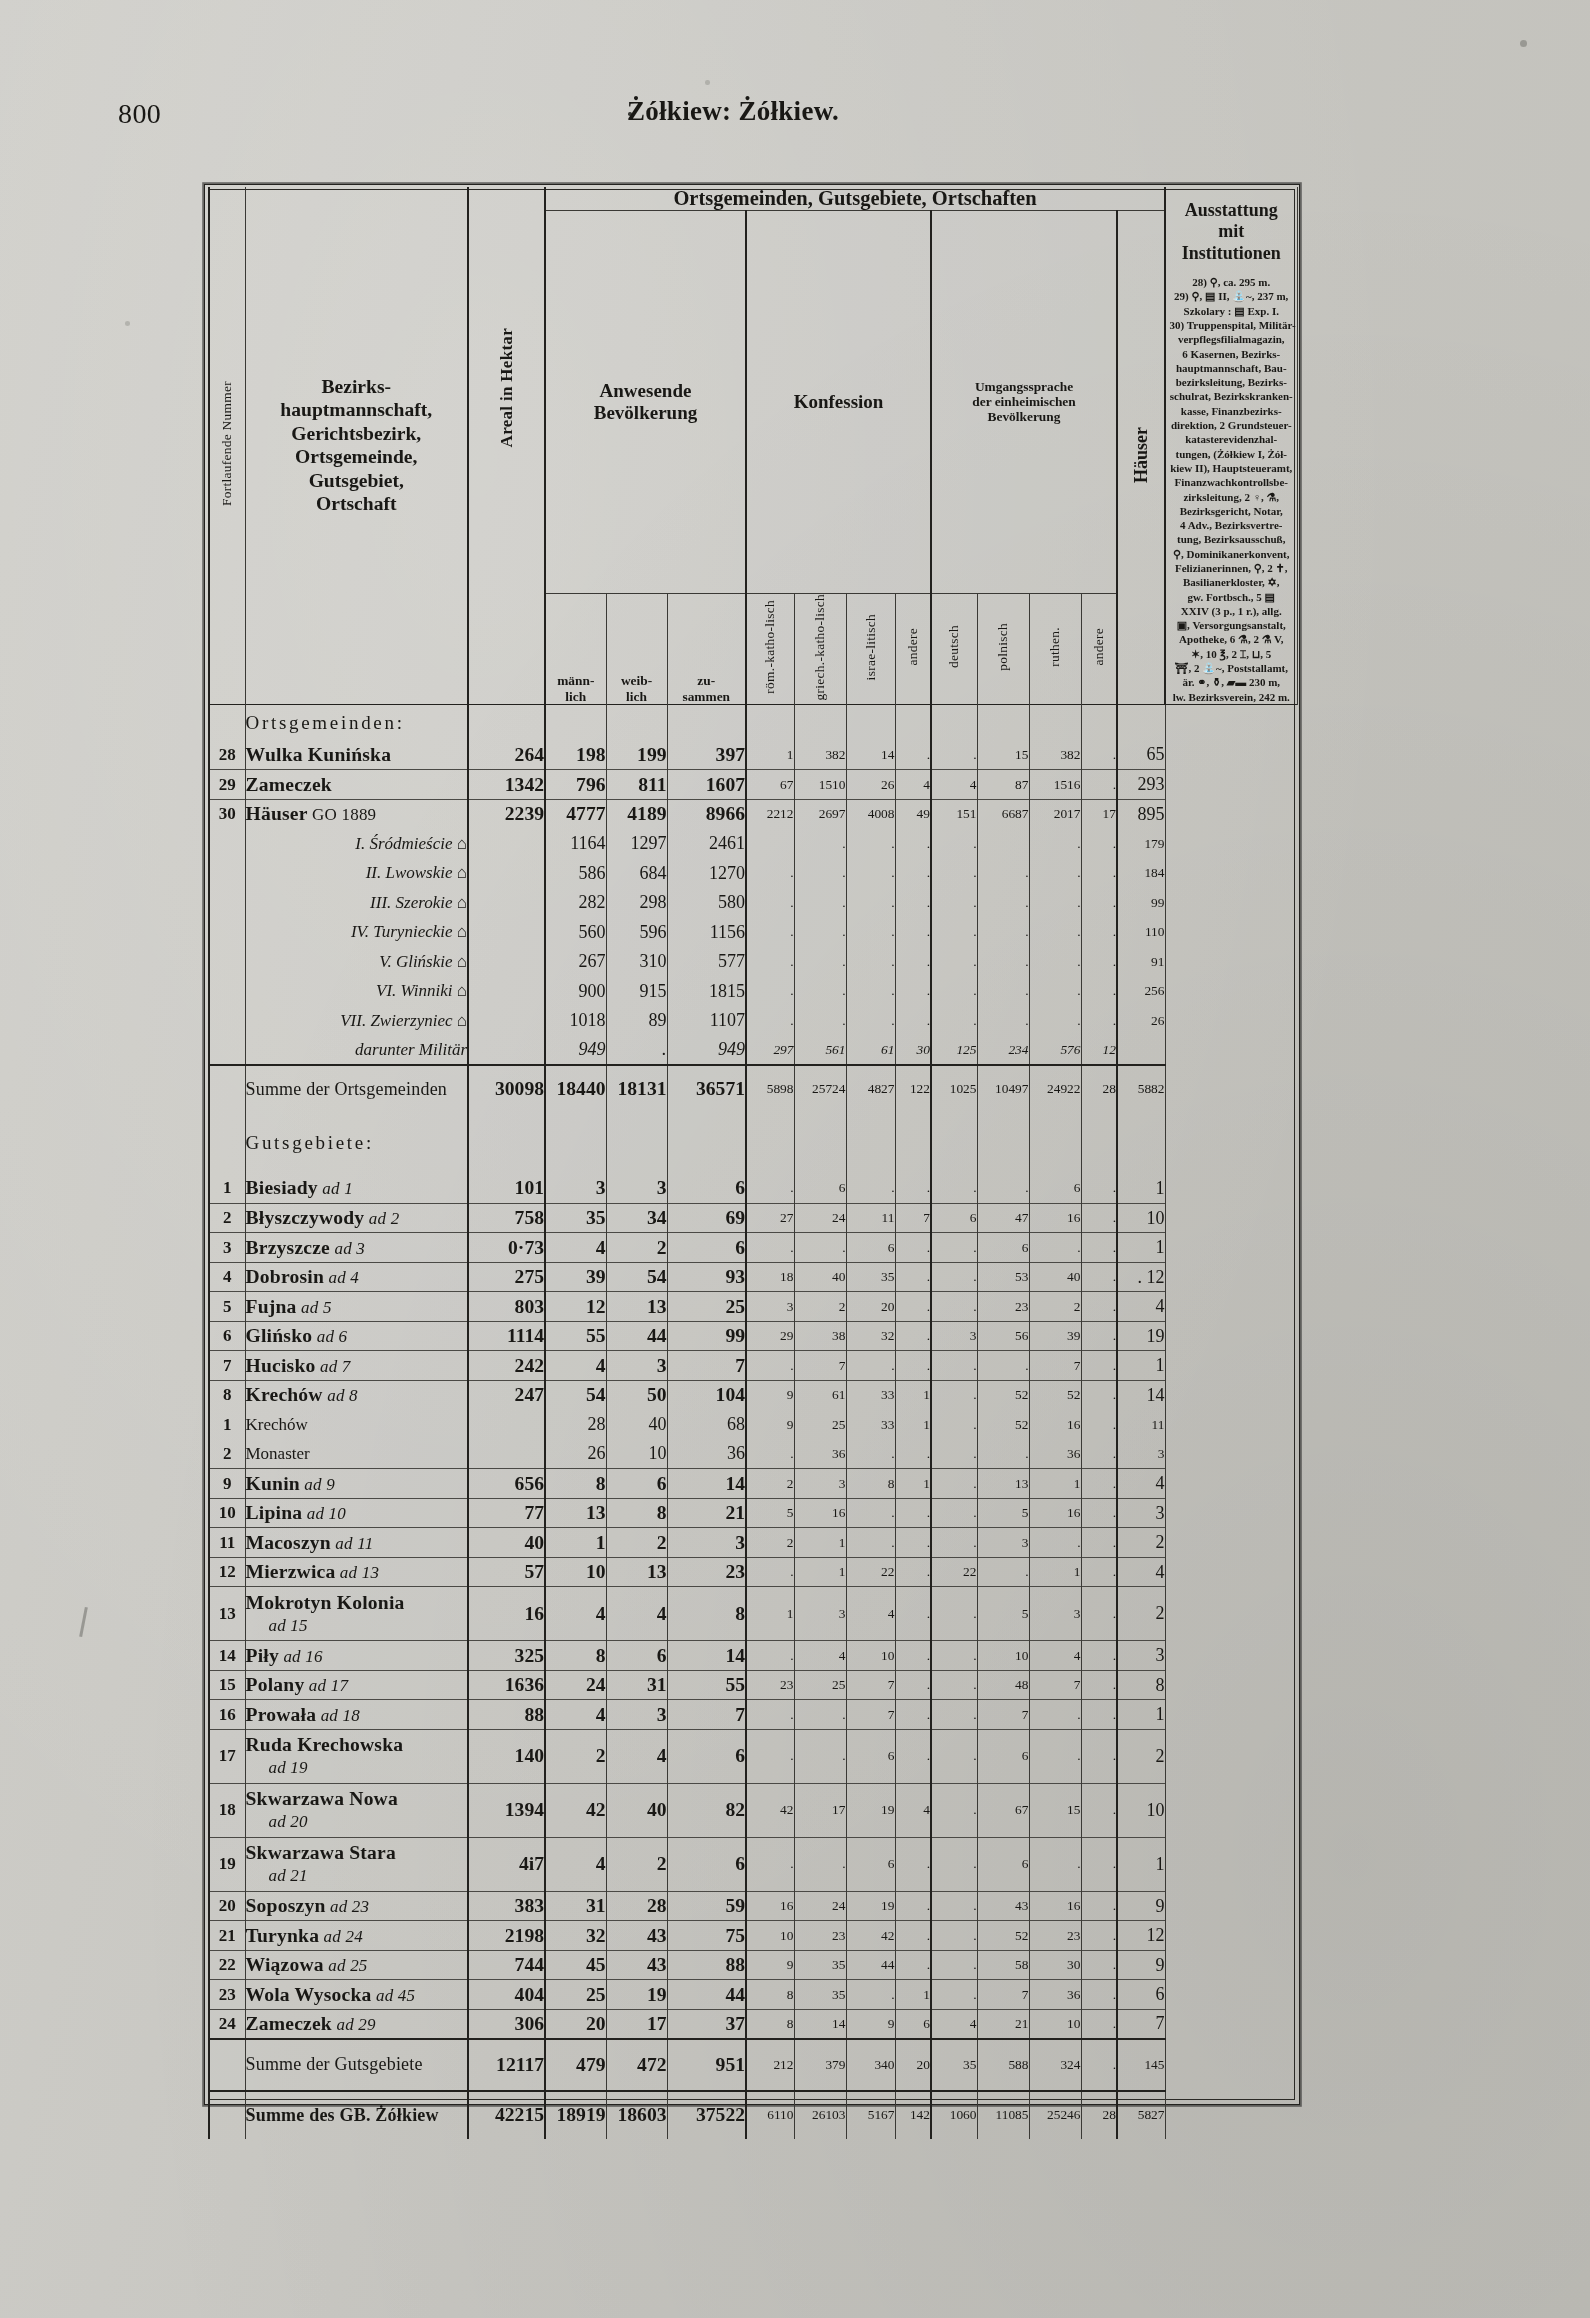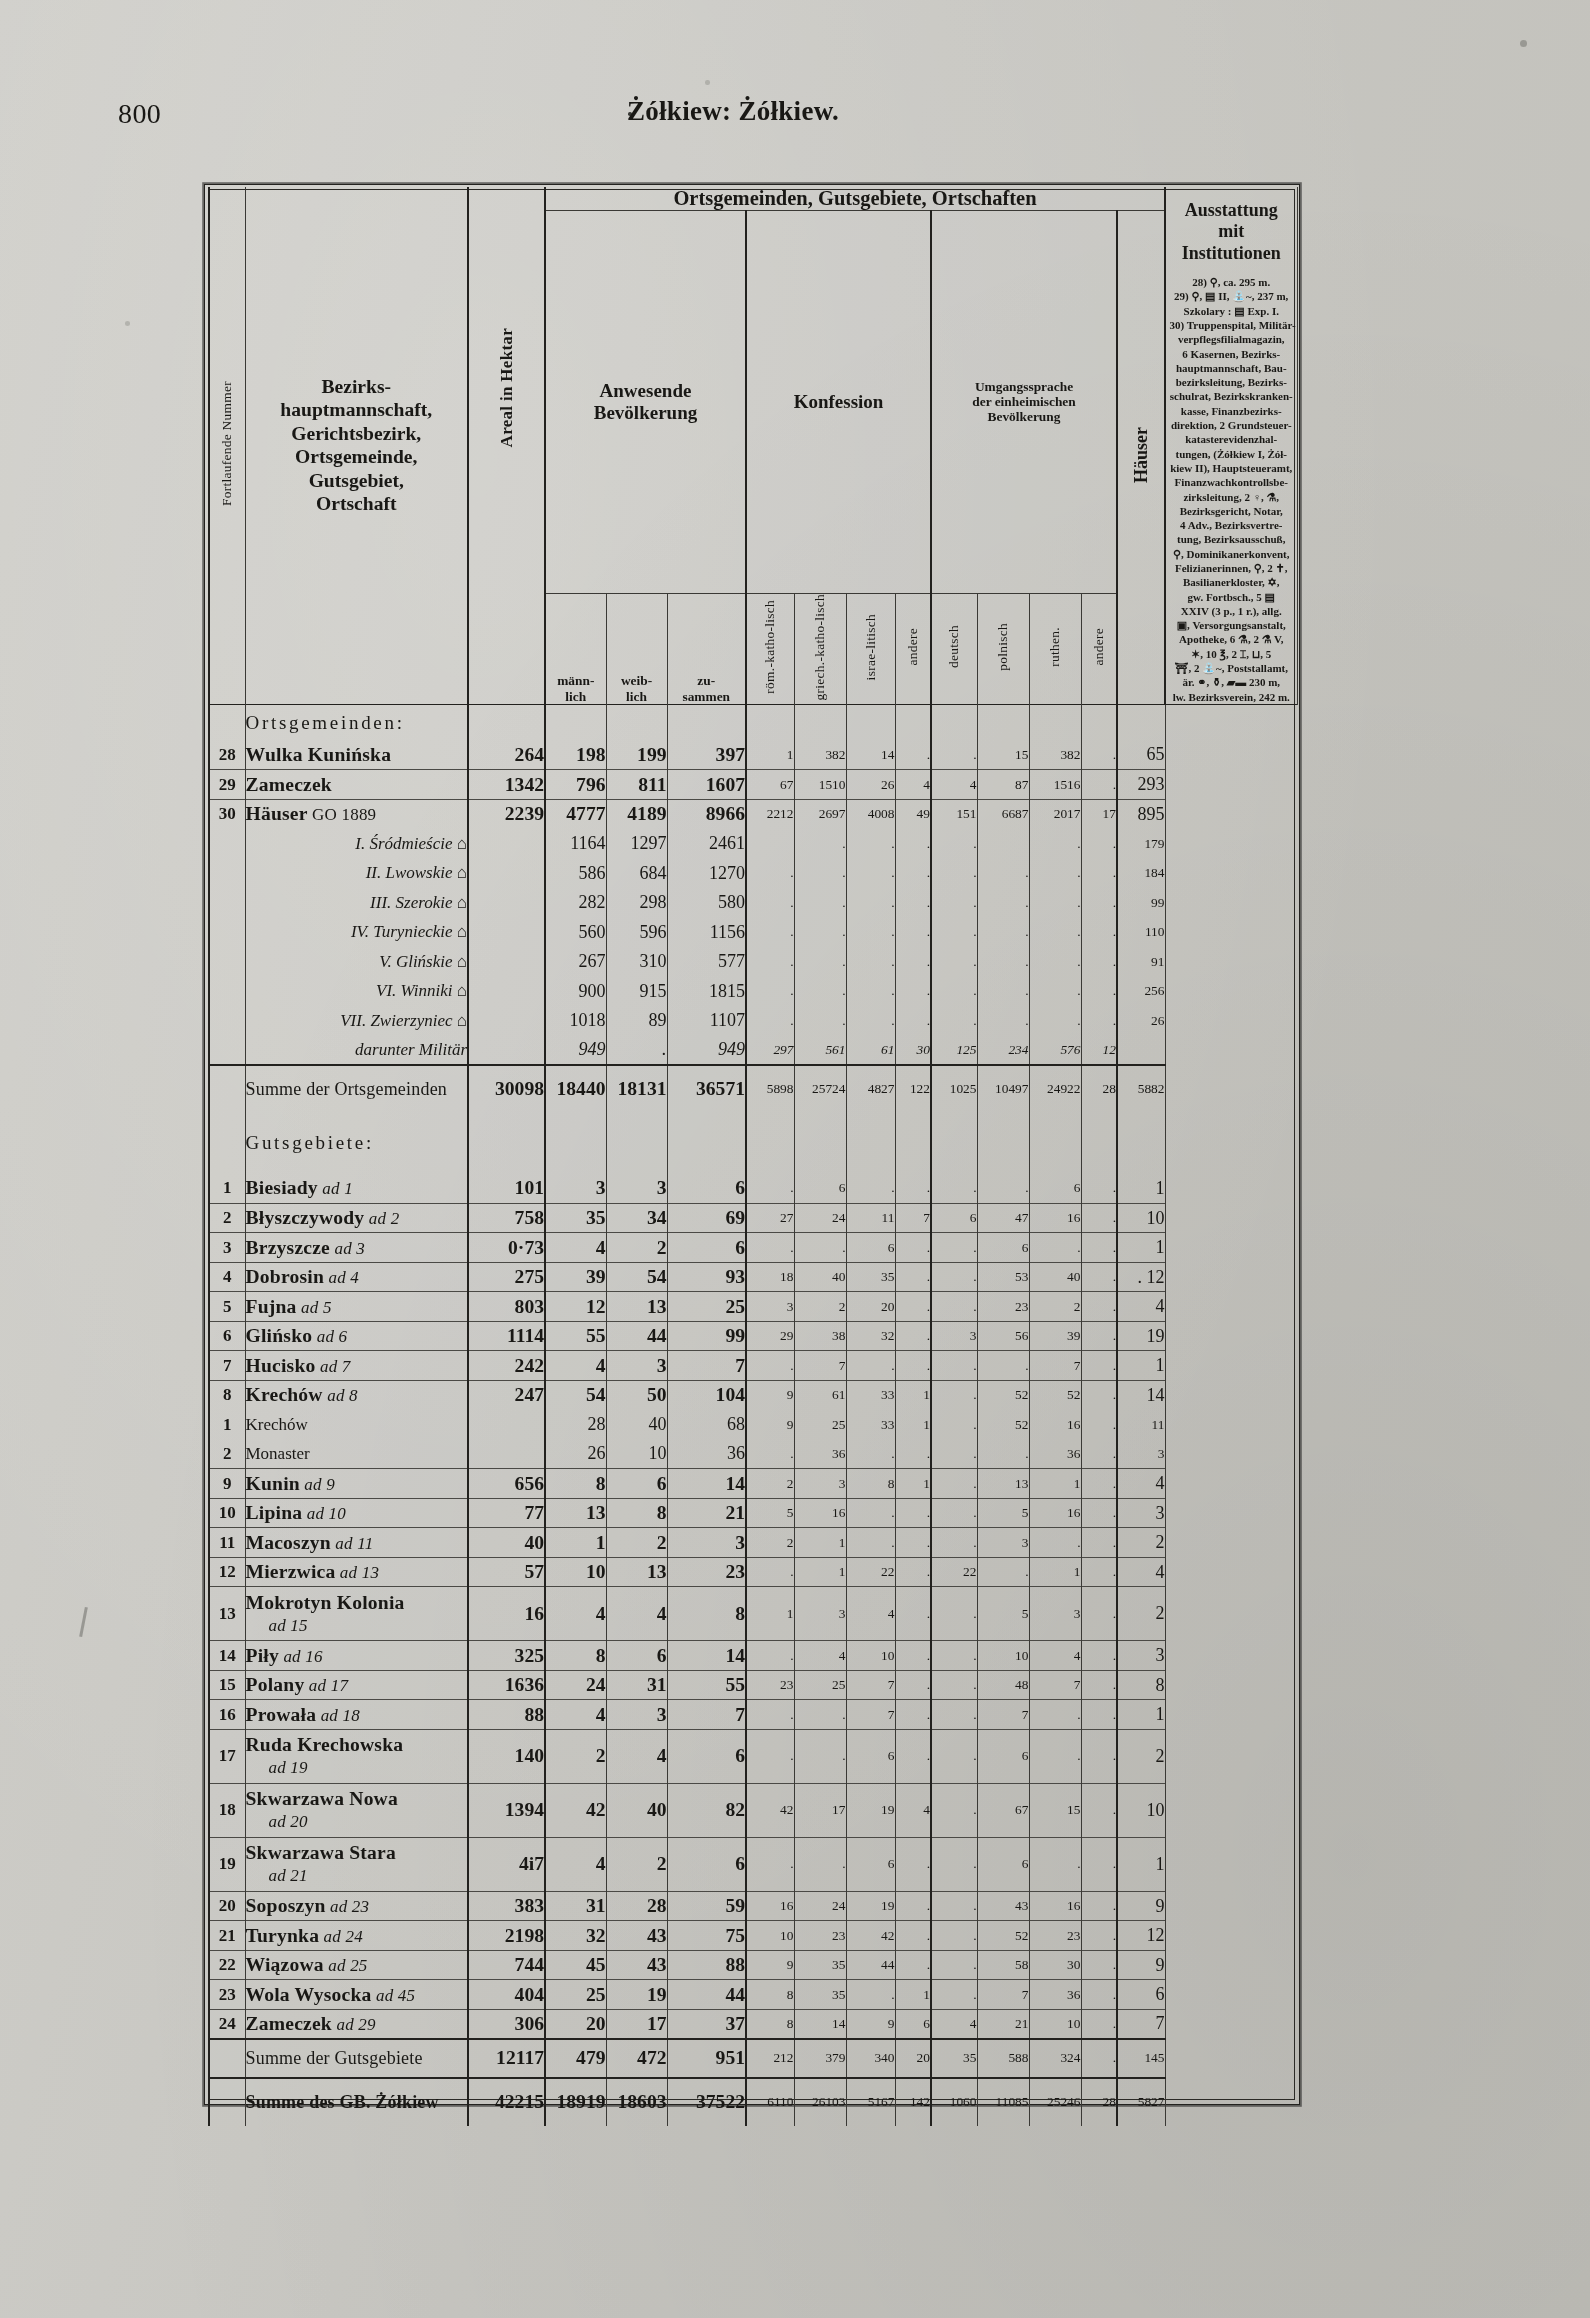--- a/index.html
+++ b/index.html
@@ -950,21 +950,21 @@
         <td class="sml thick-l">8</td>
         <td class="sml">14</td>
         <td class="sml">9</td>
         <td class="sml">6</td>
         <td class="sml thick-l">4</td>
         <td class="sml">21</td>
         <td class="sml">10</td>
         <td class="sml">.</td>
         <td class="mid thick-l">7</td>
       </tr>
-      <tr class="r thickline" style="height: 39px; margin-top: 24px;">
+      <tr class="r thickline" style="height: 52px; margin-top: 24px;">
         <td class="num thick-l"></td>
         <td class="sum-name thick-r">Summe der Gutsgebiete</td>
         <td class="big">12117</td>
         <td class="big thick-l">479</td>
         <td class="big">472</td>
         <td class="big">951</td>
         <td class="sml thick-l">212</td>
         <td class="sml">379</td>
         <td class="sml">340</td>
         <td class="sml">20</td>

